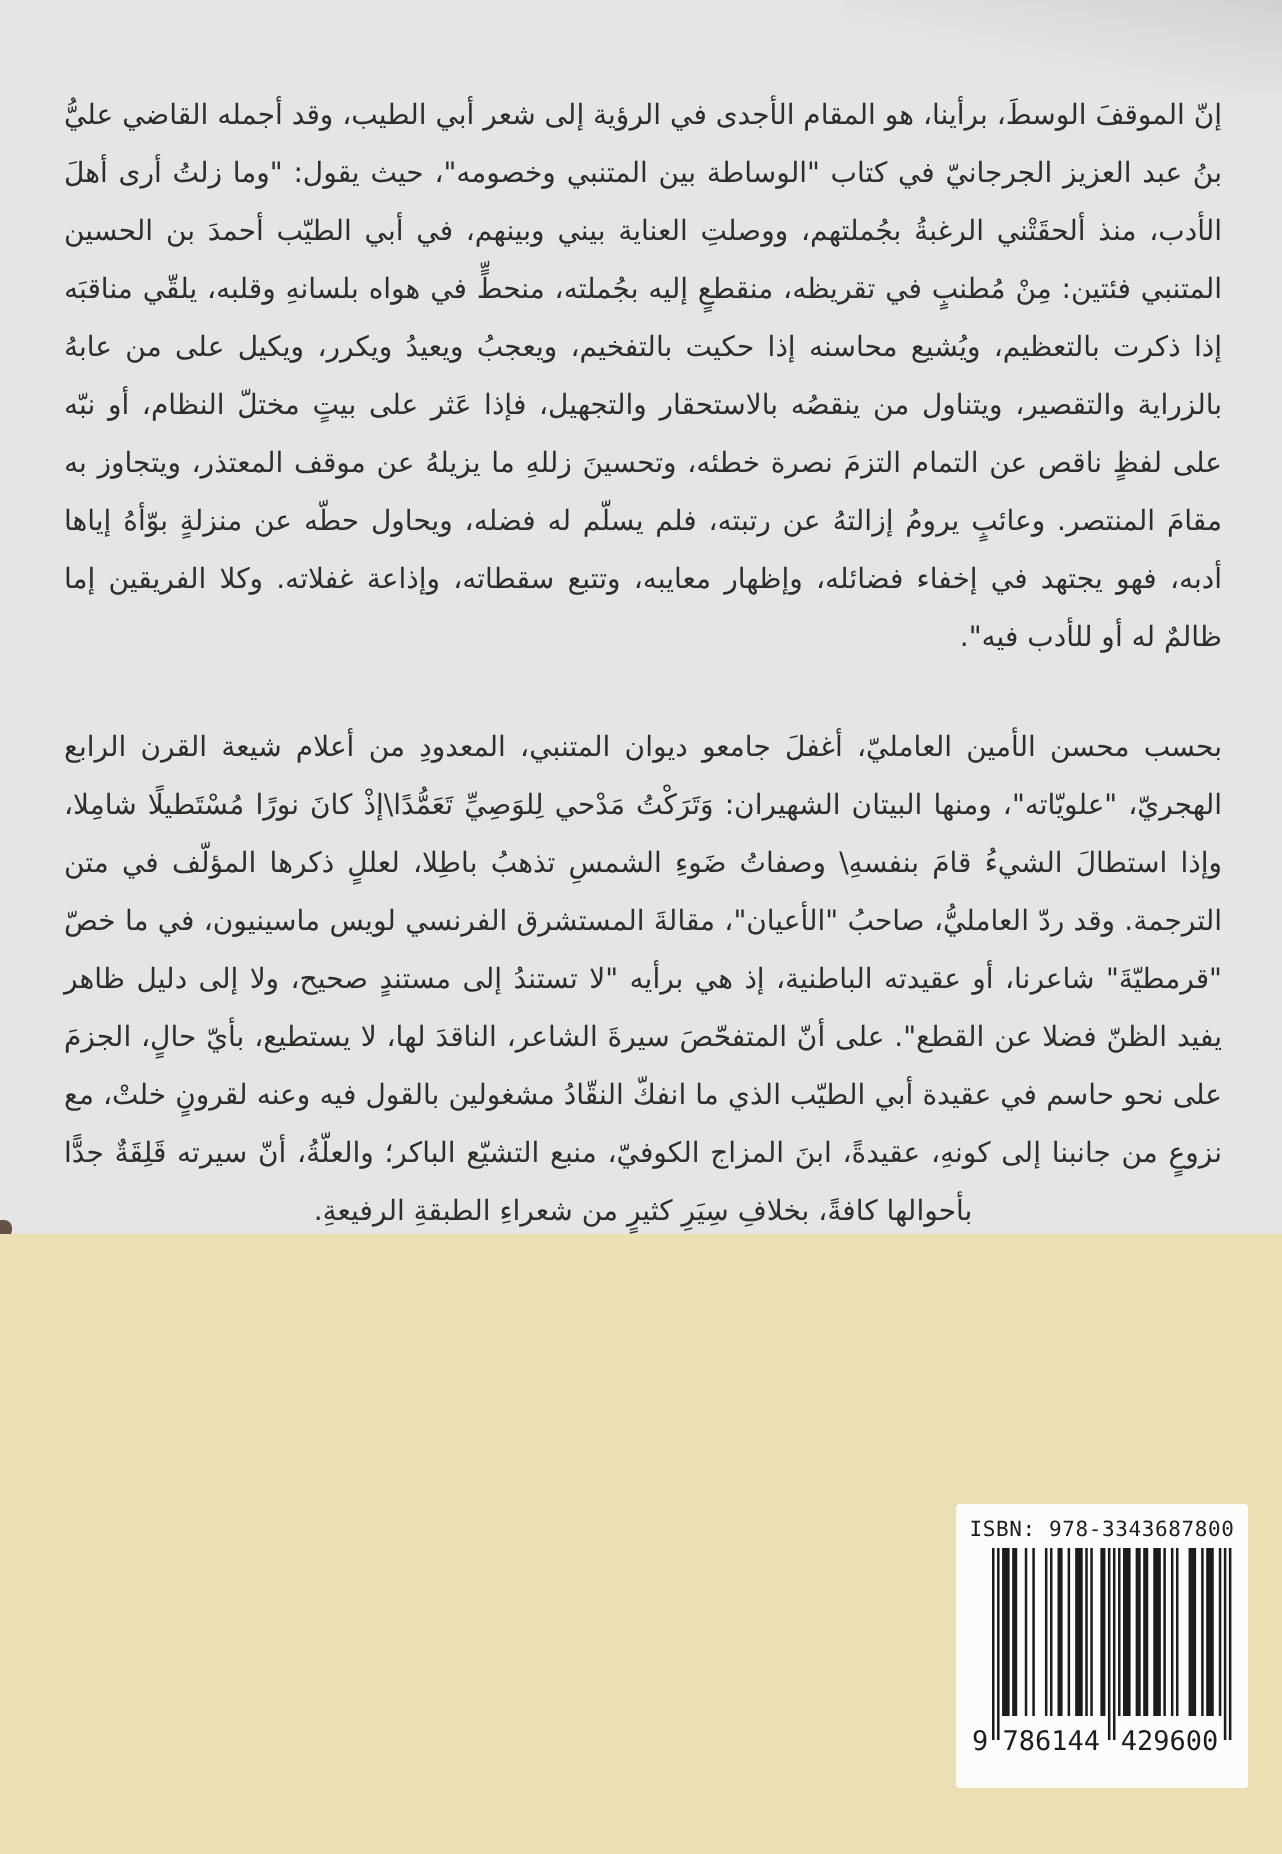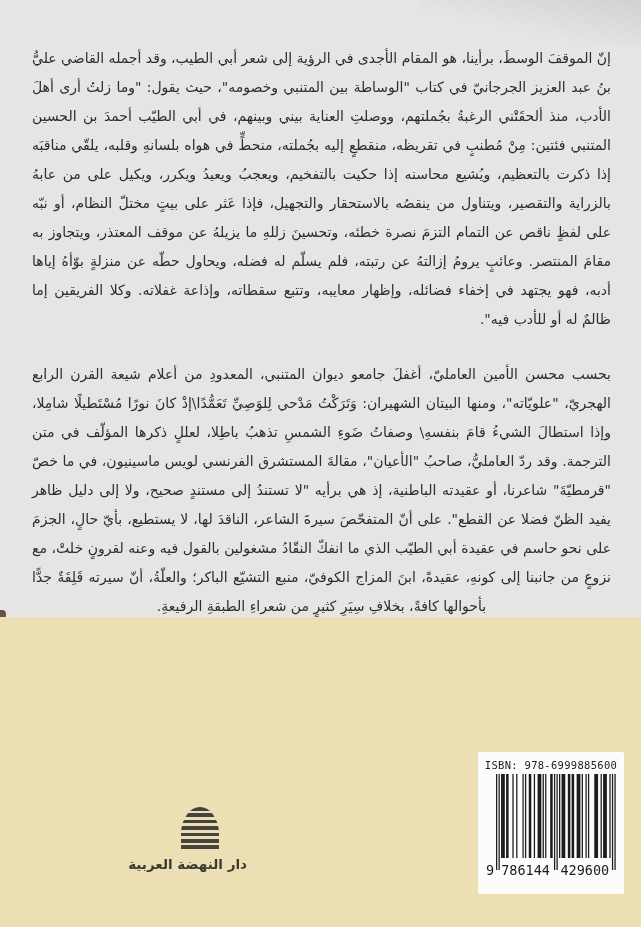--- a/index.html
+++ b/index.html
@@ -71,27 +71,23 @@
   <div class="corner-shade"></div>
   <p class="blurb">إنّ الموقفَ الوسطَ، برأينا، هو المقام الأجدى في الرؤية إلى شعر أبي الطيب، وقد أجمله القاضي عليُّ بنُ عبد العزيز الجرجانيّ في كتاب "الوساطة بين المتنبي وخصومه"، حيث يقول: "وما زلتُ أرى أهلَ الأدب، منذ ألحقَتْني الرغبةُ بجُملتهم، ووصلتِ العناية بيني وبينهم، في أبي الطيّب أحمدَ بن الحسين المتنبي فئتين: مِنْ مُطنبٍ في تقريظه، منقطعٍ إليه بجُملته، منحطٍّ في هواه بلسانهِ وقلبه، يلقّي مناقبَه إذا ذكرت بالتعظيم، ويُشيع محاسنه إذا حكيت بالتفخيم، ويعجبُ ويعيدُ ويكرر، ويكيل على من عابهُ بالزراية والتقصير، ويتناول من ينقصُه بالاستحقار والتجهيل، فإذا عَثر على بيتٍ مختلّ النظام، أو نبّه على لفظٍ ناقص عن التمام التزمَ نصرة خطئه، وتحسينَ زللهِ ما يزيلهُ عن موقف المعتذر، ويتجاوز به مقامَ المنتصر. وعائبٍ يرومُ إزالتهُ عن رتبته، فلم يسلّم له فضله، ويحاول حطّه عن منزلةٍ بوّأهُ إياها أدبه، فهو يجتهد في إخفاء فضائله، وإظهار معايبه، وتتبع سقطاته، وإذاعة غفلاته. وكلا الفريقين إما ظالمٌ له أو للأدب فيه".</p>
   <p class="blurb centered-last">بحسب محسن الأمين العامليّ، أغفلَ جامعو ديوان المتنبي، المعدودِ من أعلام شيعة القرن الرابع الهجريّ، "علويّاته"، ومنها البيتان الشهيران: وَتَرَكْتُ مَدْحي لِلوَصِيِّ تَعَمُّدًا\إذْ كانَ نورًا مُسْتَطيلًا شامِلا، وإذا استطالَ الشيءُ قامَ بنفسهِ\ وصفاتُ ضَوءِ الشمسِ تذهبُ باطِلا، لعللٍ ذكرها المؤلّف في متن الترجمة. وقد ردّ العامليُّ، صاحبُ "الأعيان"، مقالةَ المستشرق الفرنسي لويس ماسينيون، في ما خصّ "قرمطيّةَ" شاعرنا، أو عقيدته الباطنية، إذ هي برأيه "لا تستندُ إلى مستندٍ صحيح، ولا إلى دليل ظاهر يفيد الظنّ فضلا عن القطع". على أنّ المتفحّصَ سيرةَ الشاعر، الناقدَ لها، لا يستطيع، بأيّ حالٍ، الجزمَ على نحو حاسم في عقيدة أبي الطيّب الذي ما انفكّ النقّادُ مشغولين بالقول فيه وعنه لقرونٍ خلتْ، مع نزوعٍ من جانبنا إلى كونهِ، عقيدةً، ابنَ المزاج الكوفيّ، منبع التشيّع الباكر؛ والعلّةُ، أنّ سيرته قَلِقَةٌ جدًّا بأحوالها كافةً، بخلافِ سِيَرِ كثيرٍ من شعراءِ الطبقةِ الرفيعةِ.</p>
 
 </div>
 
 <div class="edge-mark"></div>
 
 <div class="cover-bottom">
 
-  <div class="publisher">
-    <div class="dome"></div>
-    <div class="publisher-name">دار النهضة العربية</div>
-  </div>
 
   <div class="barcode-box">
-    <div class="isbn-label">ISBN: 978-6999885600</div>
+    <div class="isbn-label">ISBN: 978-3343687800</div>
     <svg class="barcode-svg" width="132" height="104" viewBox="0 0 132 104">
         <rect x="11.00" y="0" width="1.26" height="96" fill="#1c1c1c"></rect>
         <rect x="13.52" y="0" width="1.26" height="96" fill="#1c1c1c"></rect>
         <rect x="16.04" y="0" width="3.78" height="84" fill="#1c1c1c"></rect>
         <rect x="21.08" y="0" width="2.52" height="84" fill="#1c1c1c"></rect>
         <rect x="27.38" y="0" width="1.26" height="84" fill="#1c1c1c"></rect>
         <rect x="31.16" y="0" width="1.26" height="84" fill="#1c1c1c"></rect>
         <rect x="37.46" y="0" width="1.26" height="84" fill="#1c1c1c"></rect>
         <rect x="39.98" y="0" width="1.26" height="84" fill="#1c1c1c"></rect>
         <rect x="43.76" y="0" width="2.52" height="84" fill="#1c1c1c"></rect>

